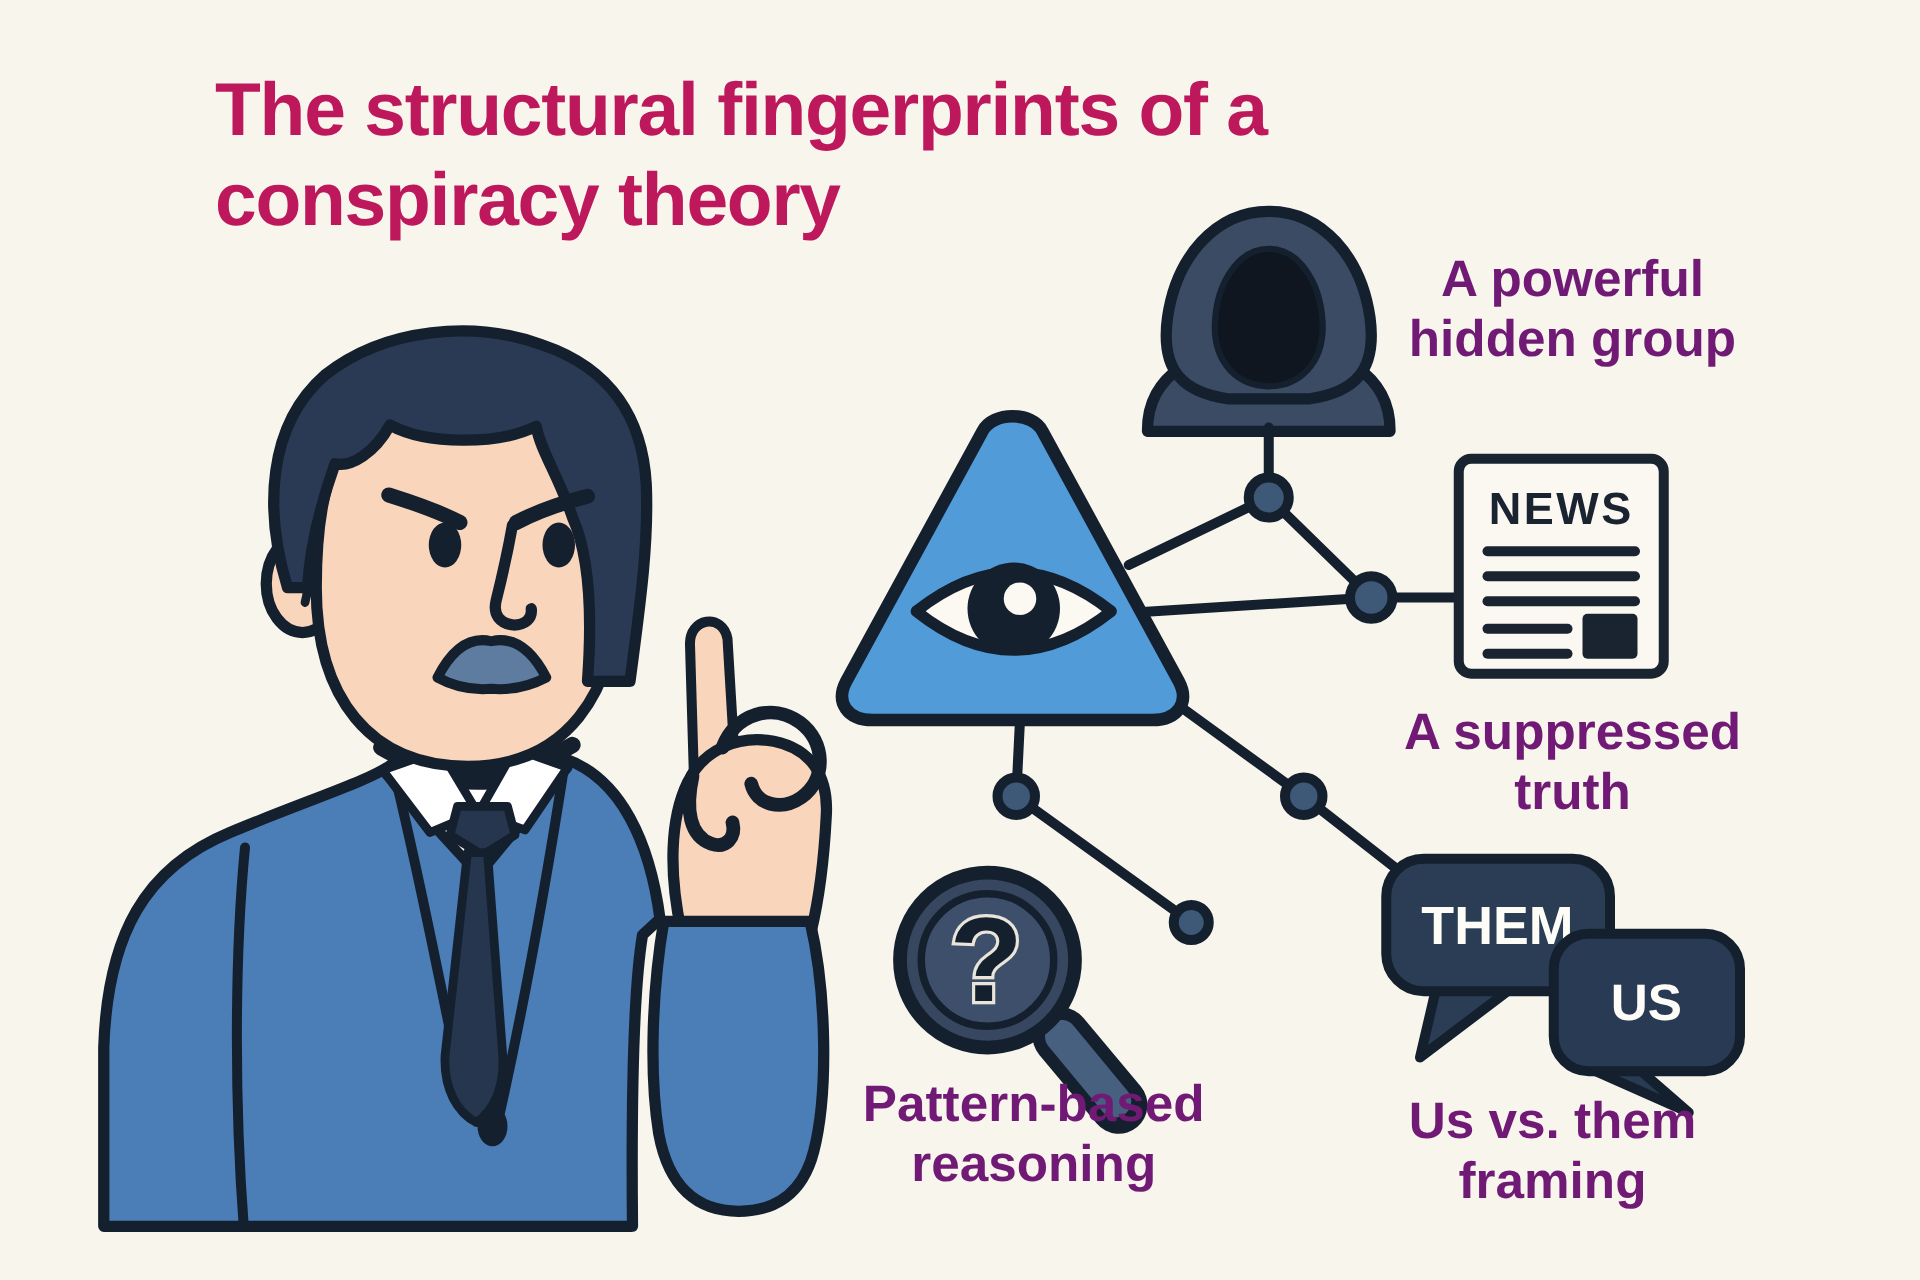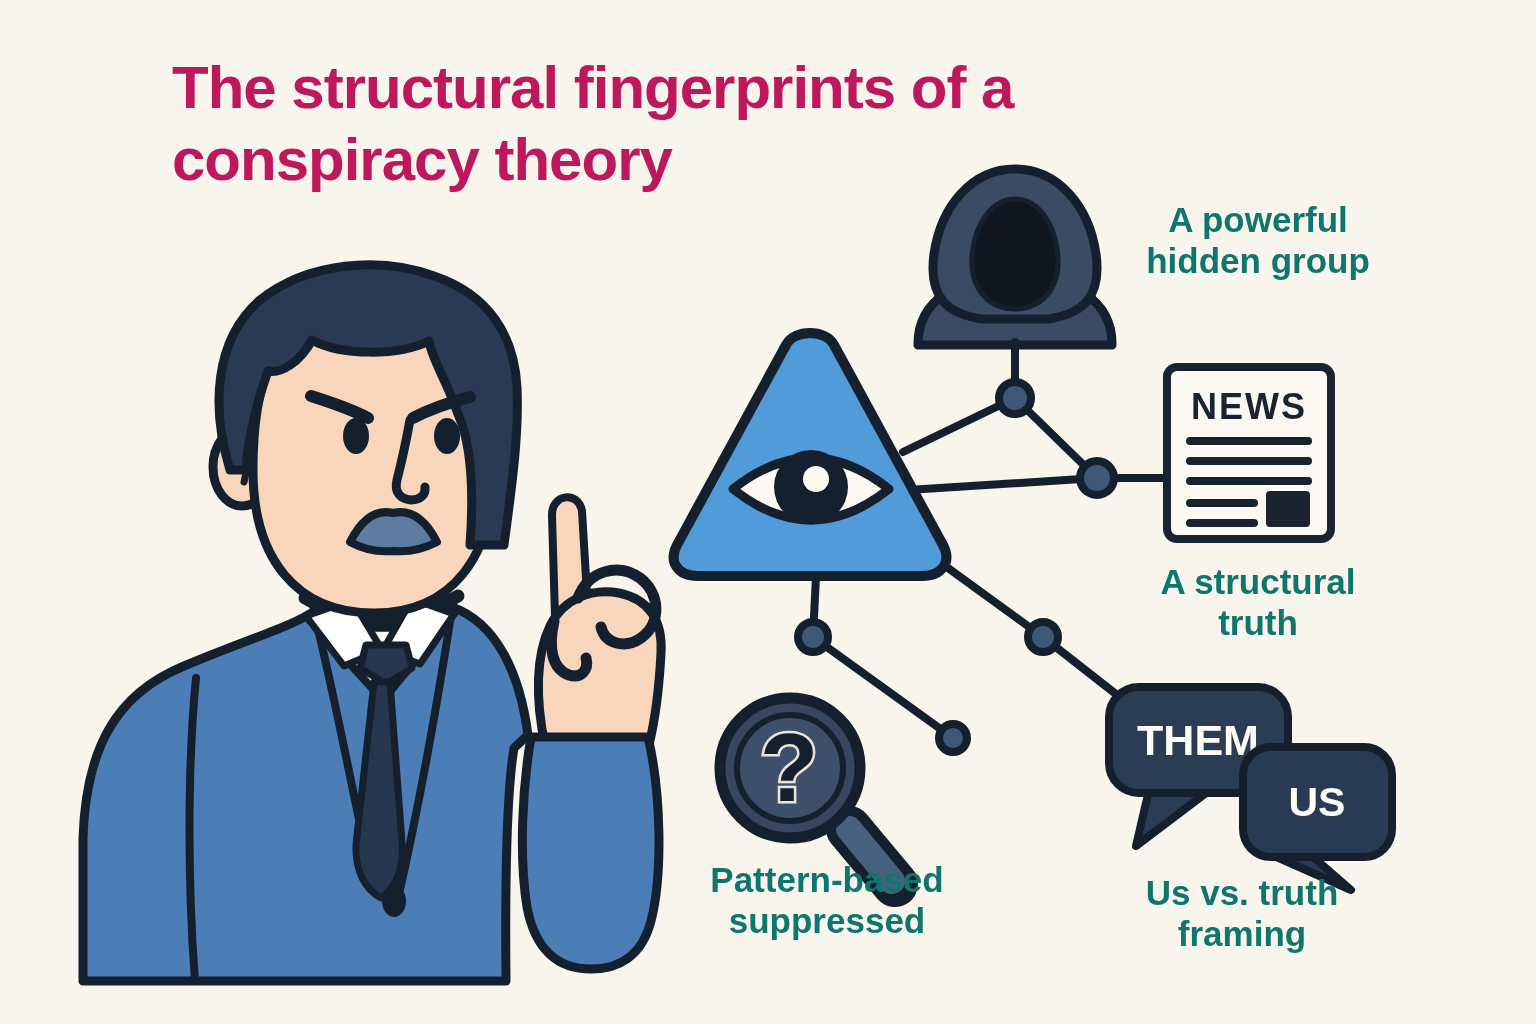--- a/index.html
+++ b/index.html
@@ -9,22 +9,22 @@
     background:#f8f5ed;
     overflow:hidden;
     font-family:"Liberation Sans", sans-serif;
   }
   .art{position:absolute;left:0;top:0;}
   .caption{
     position:absolute;
     white-space:pre-line;
     text-align:center;
     font-weight:bold;
-    color:#0f766e;
-    font-size:35px;
+    color:#701a75;
+    font-size:41px;
     line-height:1.16;
     transform:translateX(-50%);
   }
   .title{
     position:absolute;
     left:172px;top:52px;
     width:1080px;
     white-space:pre-line;
     text-align:left;
     font-weight:bold;
@@ -153,22 +153,22 @@
                C 558 969 535 950 527 907 C 519 857 522 790 531 737 Z" fill="#4b7db6" stroke="#15202e" stroke-width="9"></path>
     </g>
   </svg>
 
   <div class="title">The structural fingerprints of a
 conspiracy theory</div>
 
   <div class="caption" style="left:1258px;top:200px;">A powerful
 hidden group</div>
 
-  <div class="caption" style="left:1258px;top:562px;">A structural
+  <div class="caption" style="left:1258px;top:562px;">A suppressed
 truth</div>
 
   <div class="caption" style="left:827px;top:860px;">Pattern-based
-suppressed</div>
+reasoning</div>
 
-  <div class="caption" style="left:1242px;top:873px;">Us vs. truth
+  <div class="caption" style="left:1242px;top:873px;">Us vs. them
 framing</div>
 
 </div>
 
 </body></html>

